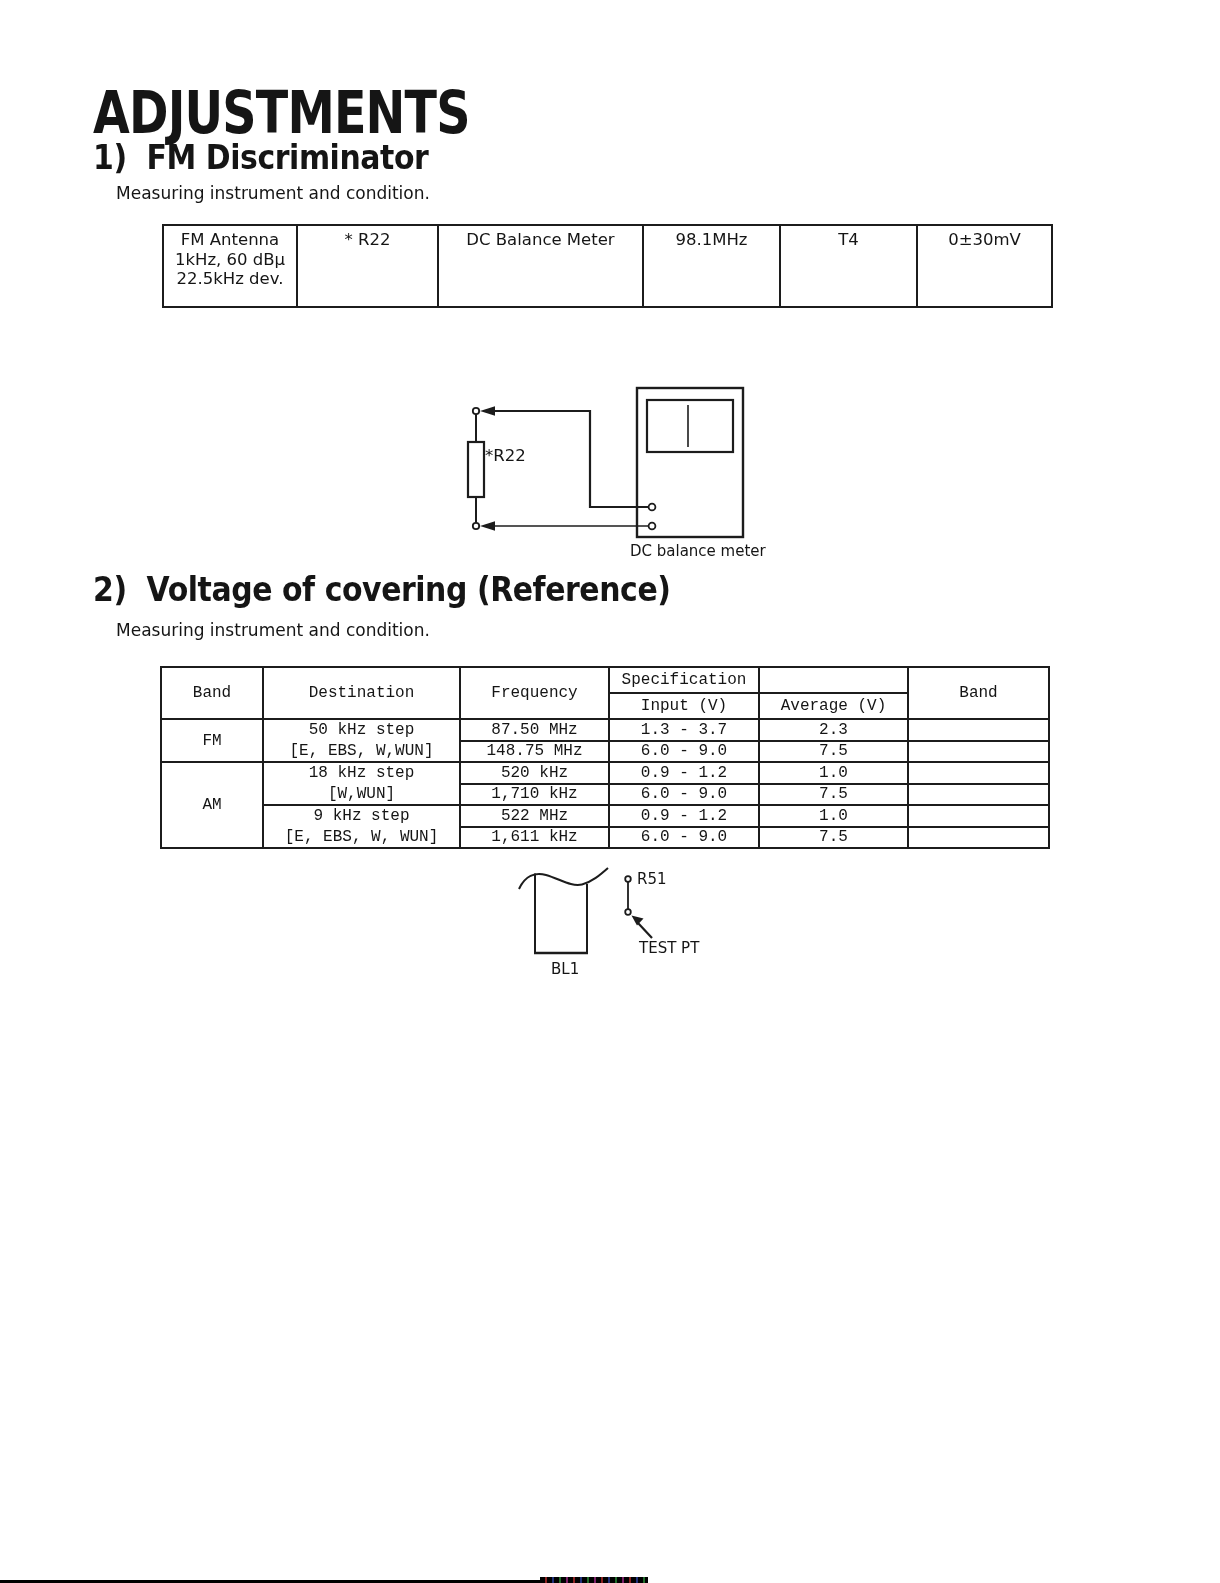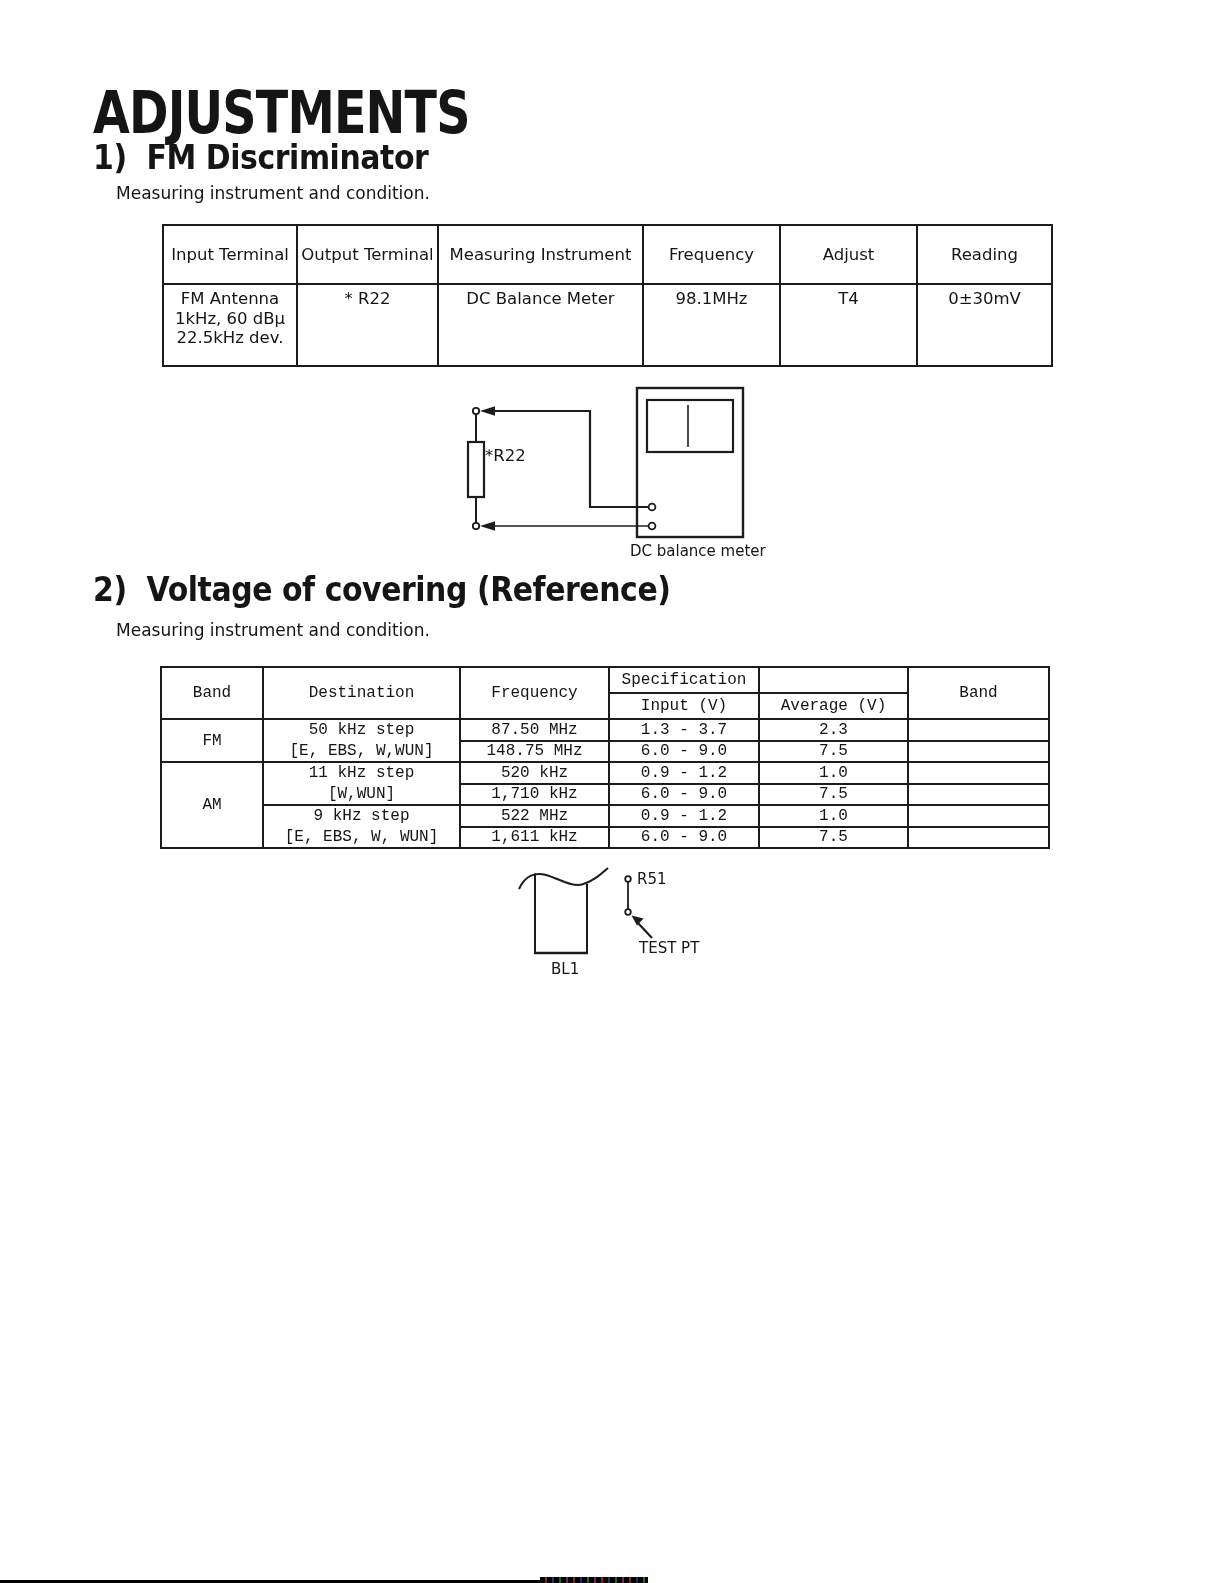--- a/index.html
+++ b/index.html
@@ -49,28 +49,20 @@
 <table class="abs t1" style="left:162px;top:224px;width:889px;">
   <colgroup>
     <col style="width:134px">
       <col style="width:141px">
       <col style="width:205px">
     <col style="width:137px">
       <col style="width:137px">
       <col style="width:135px">
   </colgroup>
   <tbody>
-      <tr>
-    <th>Input Terminal</th>
-    <th>Output Terminal</th>
-    <th>Measuring Instrument</th>
-    <th>Frequency</th>
-    <th>Adjust</th>
-    <th>Reading</th>
-  </tr>
   <tr>
     <td>
       <div class="line">FM Antenna</div>
       <div class="line">1kHz, 60 dBμ</div>
       <div class="line">22.5kHz dev.</div>
     </td>
     <td>* R22</td>
     <td>DC Balance Meter</td>
     <td>98.1MHz</td>
     <td>T4</td>
@@ -143,21 +135,21 @@
   <tr class="drow">
     <td>148.75 MHz</td>
     <td>6.0 - 9.0</td>
     <td>7.5</td>
     <td></td>
   </tr>
 
   <tr class="drow">
     <td rowspan="4">AM</td>
     <td rowspan="2" class="dest2">
-      <div class="line">11 kHz step</div>
+      <div class="line">18 kHz step</div>
       <div class="line">[W,WUN]</div>
     </td>
     <td>520 kHz</td>
     <td>0.9 - 1.2</td>
     <td>1.0</td>
     <td></td>
   </tr>
   <tr class="drow">
     <td>1,710 kHz</td>
     <td>6.0 - 9.0</td>

